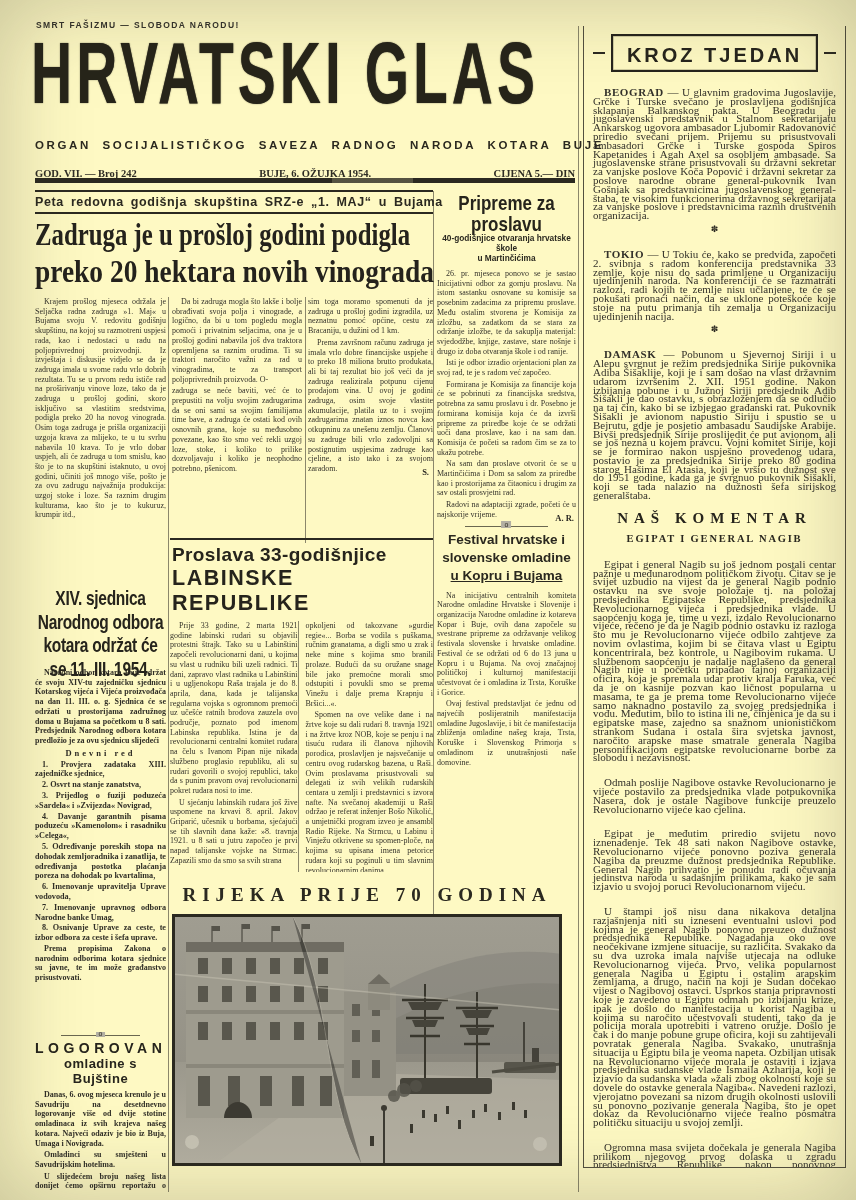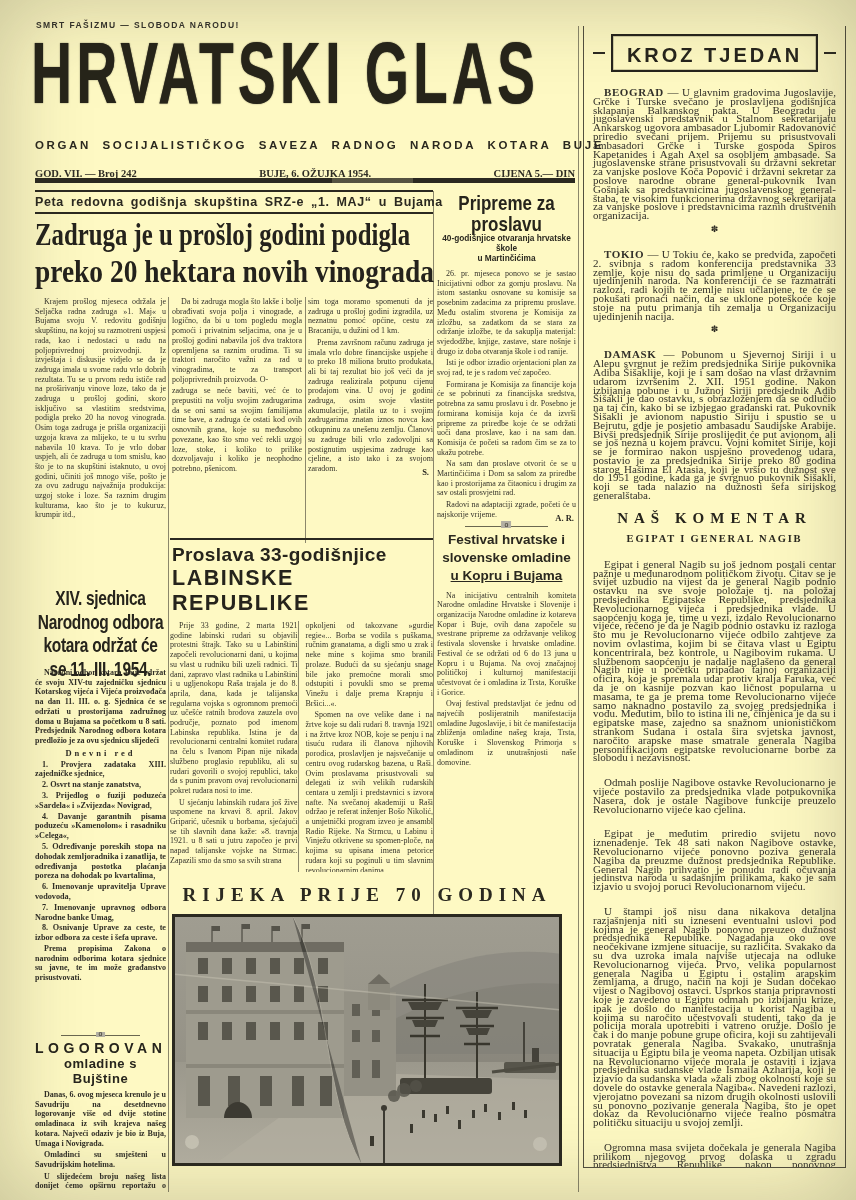--- a/index.html
+++ b/index.html
@@ -153,21 +153,21 @@
 
   <div class="abs lab">
     <div class="lab-k">Proslava 33-godišnjice</div>
     <div class="lab-t">LABINSKE REPUBLIKE</div>
     <div class="lab-cols">
       <div class="lab-col">
         <p class="bt">Prije 33 godine, 2 marta 1921 godine labinski rudari su objavili protestni štrajk. Tako su u Labinštini započeli revolucionarni dani, u kojima su vlast u rudniku bili uzeli radnici. Ti dani, zapravo vlast radnika u Labinštini i u ugljenokopu Raša trajala je do 8. aprila, dana, kada je talijanska regularna vojska s ogromnom premoći uz učešće ratnih brodova zauzela ovo područje, poznato pod imenom Labinska republika. Istina je da revolucionarni centralni komitet rudara na čelu s Ivanom Pipan nije nikada službeno proglasio republiku, ali su rudari govorili o svojoj republici, tako da s punim pravom ovaj revolucionarni pokret rudara nosi to ime.</p>
         <p class="bt">U sjećanju labinskih rudara još žive uspomene na krvavi 8. april. Jakov Griparić, učesnik u borbama, sjećajući se tih slavnih dana kaže: »8. travnja 1921. u 8 sati u jutru započeo je prvi napad talijanske vojske na Strmac. Zapazili smo da smo sa svih strana</p>
       </div>
       <div class="lab-col lab-col2">
-        <p class="bt" style="text-indent:0;">opkoljeni od takozvane »gurdie regie«... Borba se vodila s puškama, ručnim granatama, a digli smo u zrak i neke mine s kojima smo branili prolaze. Budući da su sjećanju snage bile jako premoćne morali smo odstupiti i povukli smo se prema Vinežu i dalje prema Krapnju i Bršici...«.</p>
+        <p class="bt" style="text-indent:0;">opkoljeni od takozvane »gurdie regie«... Borba se vodila s puškama, ručnim granatama, a digli smo u zrak i neke mine s kojima smo branili prolaze. Budući da su oružane snage bile jako premoćne morali smo odstupiti i povukli smo se prema Vinežu i dalje prema Krapnju i Bršici...«.</p>
         <p class="bt">Spomen na ove velike dane i na žrtve koje su dali rudari 8. travnja 1921 i na žrtve kroz NOB, koje se penju i na tisuću rudara ili članova njihovih porodica, proslavljen je najsvečanije u centru ovog rudarskog bazena, u Raši. Ovim proslavama prisustvovali su delegati iz svih velikih rudarskih centara u zemlji i predstavnici s izvora nafte. Na svečanoj akademiji u Raši održao je referat inženjer Bošo Nikolić, a umjetnički program izveo je ansambl Radio Rijeke. Na Strmcu, u Labinu i Vinježu otkrivene su spomen-ploče, na kojima su upisana imena petorice rudara koji su poginuli u tim slavnim revolucionarnim danima.</p>
       </div>
     </div>
   </div>
 
   <div class="abs col4">
     <div class="prip-t">Pripreme za proslavu</div>
     <p class="prip-s">40-godišnjice otvaranja hrvatske škole</p>
     <p class="prip-s prip-s2">u Martinčićima</p>
     <p class="bt">26. pr. mjeseca ponovo se je sastao Inicijativni odbor za gornju proslavu. Na istom sastanku osnovane su komisije sa posebnim zadacima za pripremu proslave. Među ostalim stvorena je Komisija za izložbu, sa zadatkom da se stara za održanje izložbe, te da sakuplja materijal: svjedodžbe, knjige, zastave, stare nošnje i drugo iz doba otvaranja škole i od ranije.</p>

